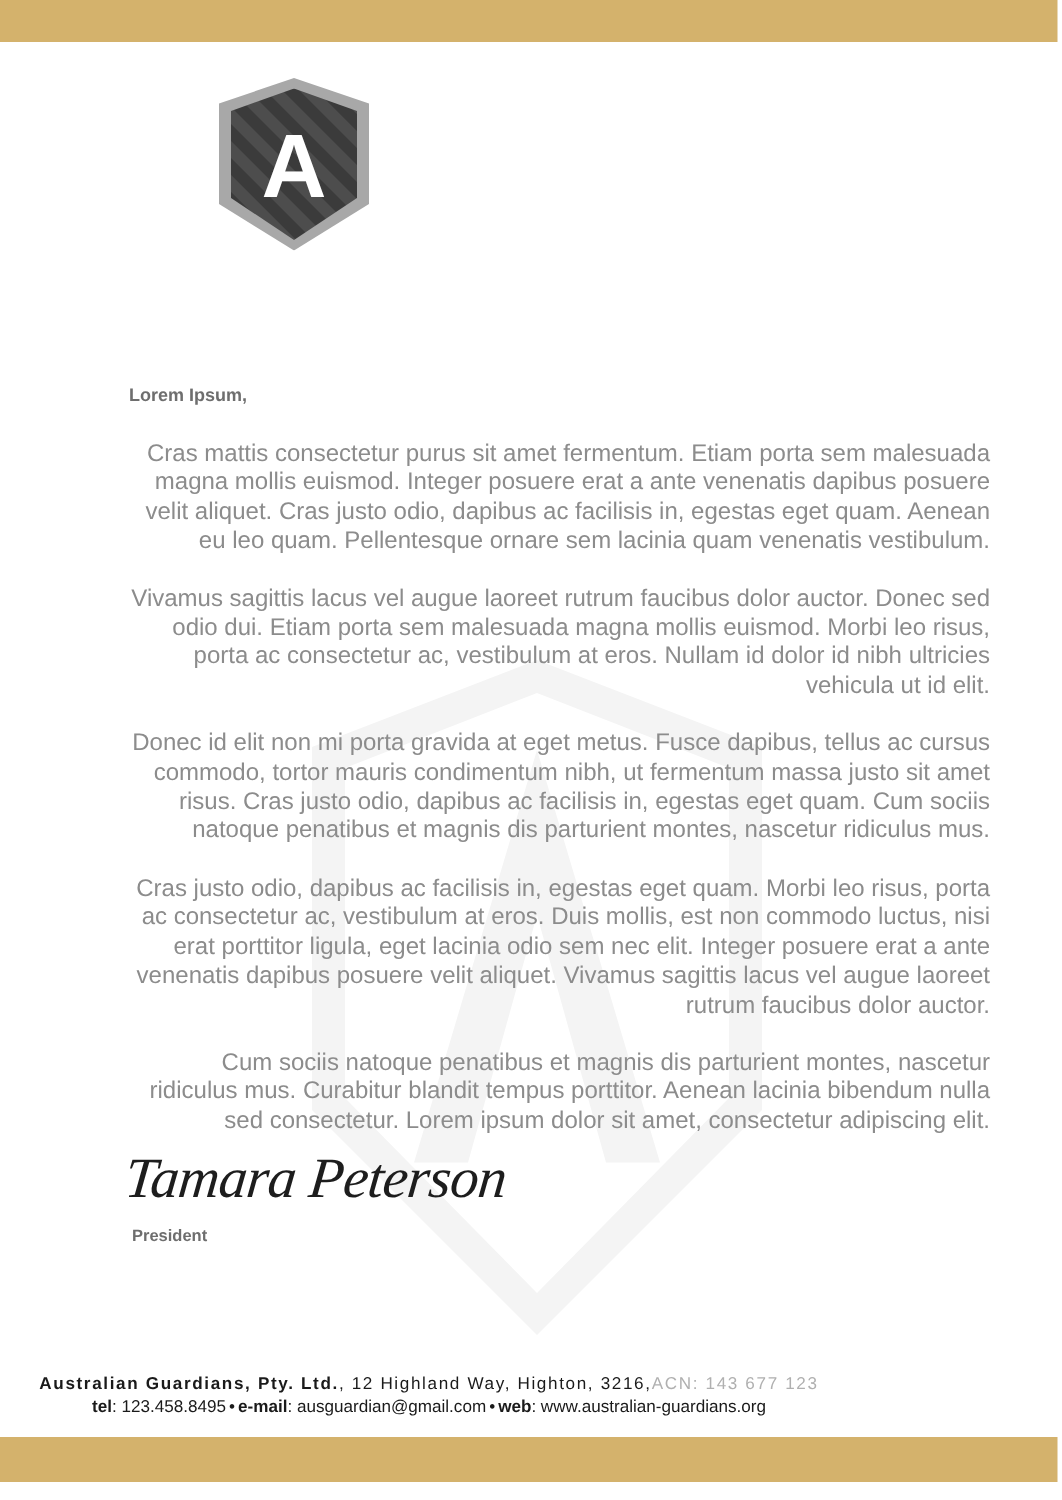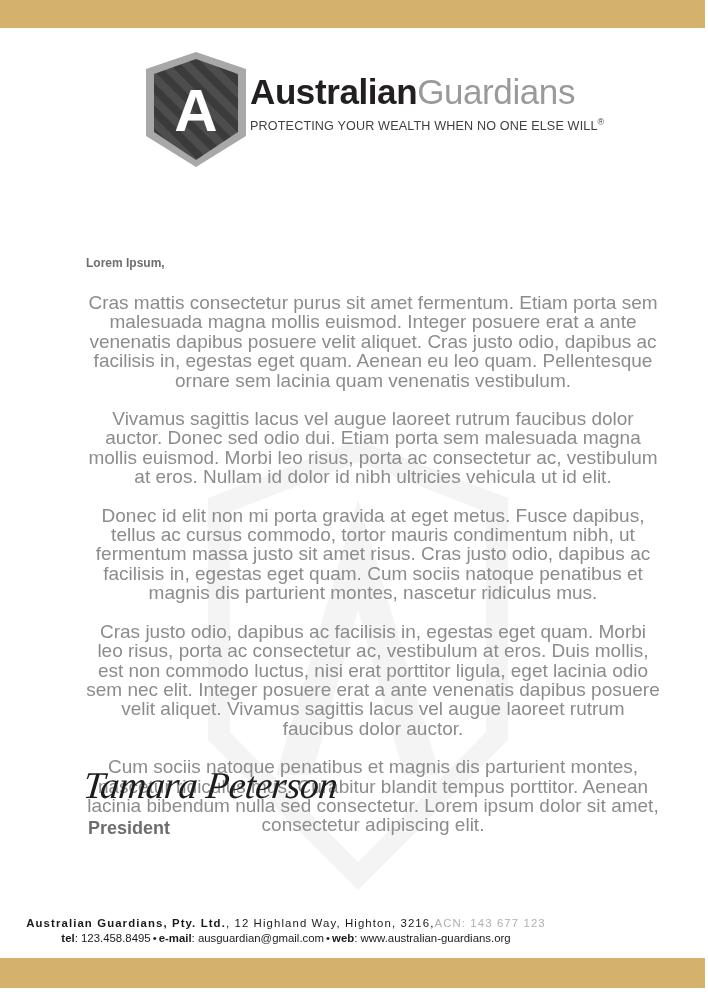--- a/index.html
+++ b/index.html
@@ -105,42 +105,42 @@
     width: 574px;
   }
   .salutation {
     font-size: 12px;
     font-weight: bold;
     color: #6e6e6e;
     line-height: 18px;
     margin: 0 0 21px 0;
   }
   .para {
-    font-size: 19px;
+    font-size: 16px;
     line-height: 19.4px;
     color: #8c8c8c;
     margin: 0 0 19px 0;
-    text-align: center;
+    text-align: right;
   }
   .para:last-child { margin-bottom: 0; }
 
   
   .signature-block {
     position: absolute;
     left: 86px;
     top: 762px;
     width: 420px;
   }
   .signature-svg {
     display: block;
     width: 270px;
     height: 50px;
   }
   .signature-title {
-    font-size: 18px;
+    font-size: 11px;
     font-weight: bold;
     color: #6e6e6e;
     margin-top: 6px;
     padding-left: 2px;
   }
 
   
   .footer {
     position: absolute;
     left: 0;
@@ -186,24 +186,20 @@
           </pattern>
         </defs>
         <path d="M50 0 L100 17 L100 84 L50 115 L0 84 L0 17 Z" fill="#a8a8a8"></path>
         <g clip-path="url(#shieldInner)">
           <rect x="0" y="0" width="100" height="115" fill="url(#diagStripes)"></rect>
         </g>
         <text x="50" y="79" text-anchor="middle" font-family="Liberation Sans, sans-serif" font-size="60" font-weight="bold" fill="#ffffff">A</text>
       </svg>
     </div>
 
-    <div class="wordmark">
-      <div class="wordmark-line1"><span class="wm-strong">Australian</span><span class="wm-light">Guardians</span></div>
-      <div class="wordmark-line2"><span>PROTECTING YOUR WEALTH WHEN NO ONE ELSE WILL</span><span class="reg-mark">®</span></div>
-    </div>
 
   </div>
 
   <div class="letter">
     <p class="salutation">Lorem Ipsum,</p>
     <p class="para">Cras mattis consectetur purus sit amet fermentum. Etiam porta sem malesuada magna mollis euismod. Integer posuere erat a ante venenatis dapibus posuere velit aliquet. Cras justo odio, dapibus ac facilisis in, egestas eget quam. Aenean eu leo quam. Pellentesque ornare sem lacinia quam venenatis vestibulum.</p>
     <p class="para">Vivamus sagittis lacus vel augue laoreet rutrum faucibus dolor auctor. Donec sed odio dui. Etiam porta sem malesuada magna mollis euismod. Morbi leo risus, porta ac consectetur ac, vestibulum at eros. Nullam id dolor id nibh ultricies vehicula ut id elit.</p>
     <p class="para">Donec id elit non mi porta gravida at eget metus. Fusce dapibus, tellus ac cursus commodo, tortor mauris condimentum nibh, ut fermentum massa justo sit amet risus. Cras justo odio, dapibus ac facilisis in, egestas eget quam. Cum sociis natoque penatibus et magnis dis parturient montes, nascetur ridiculus mus.</p>
     <p class="para">Cras justo odio, dapibus ac facilisis in, egestas eget quam. Morbi leo risus, porta ac consectetur ac, vestibulum at eros. Duis mollis, est non commodo luctus, nisi erat porttitor ligula, eget lacinia odio sem nec elit. Integer posuere erat a ante venenatis dapibus posuere velit aliquet. Vivamus sagittis lacus vel augue laoreet rutrum faucibus dolor auctor.</p>
     <p class="para">Cum sociis natoque penatibus et magnis dis parturient montes, nascetur ridiculus mus. Curabitur blandit tempus porttitor. Aenean lacinia bibendum nulla sed consectetur. Lorem ipsum dolor sit amet, consectetur adipiscing elit.</p>

